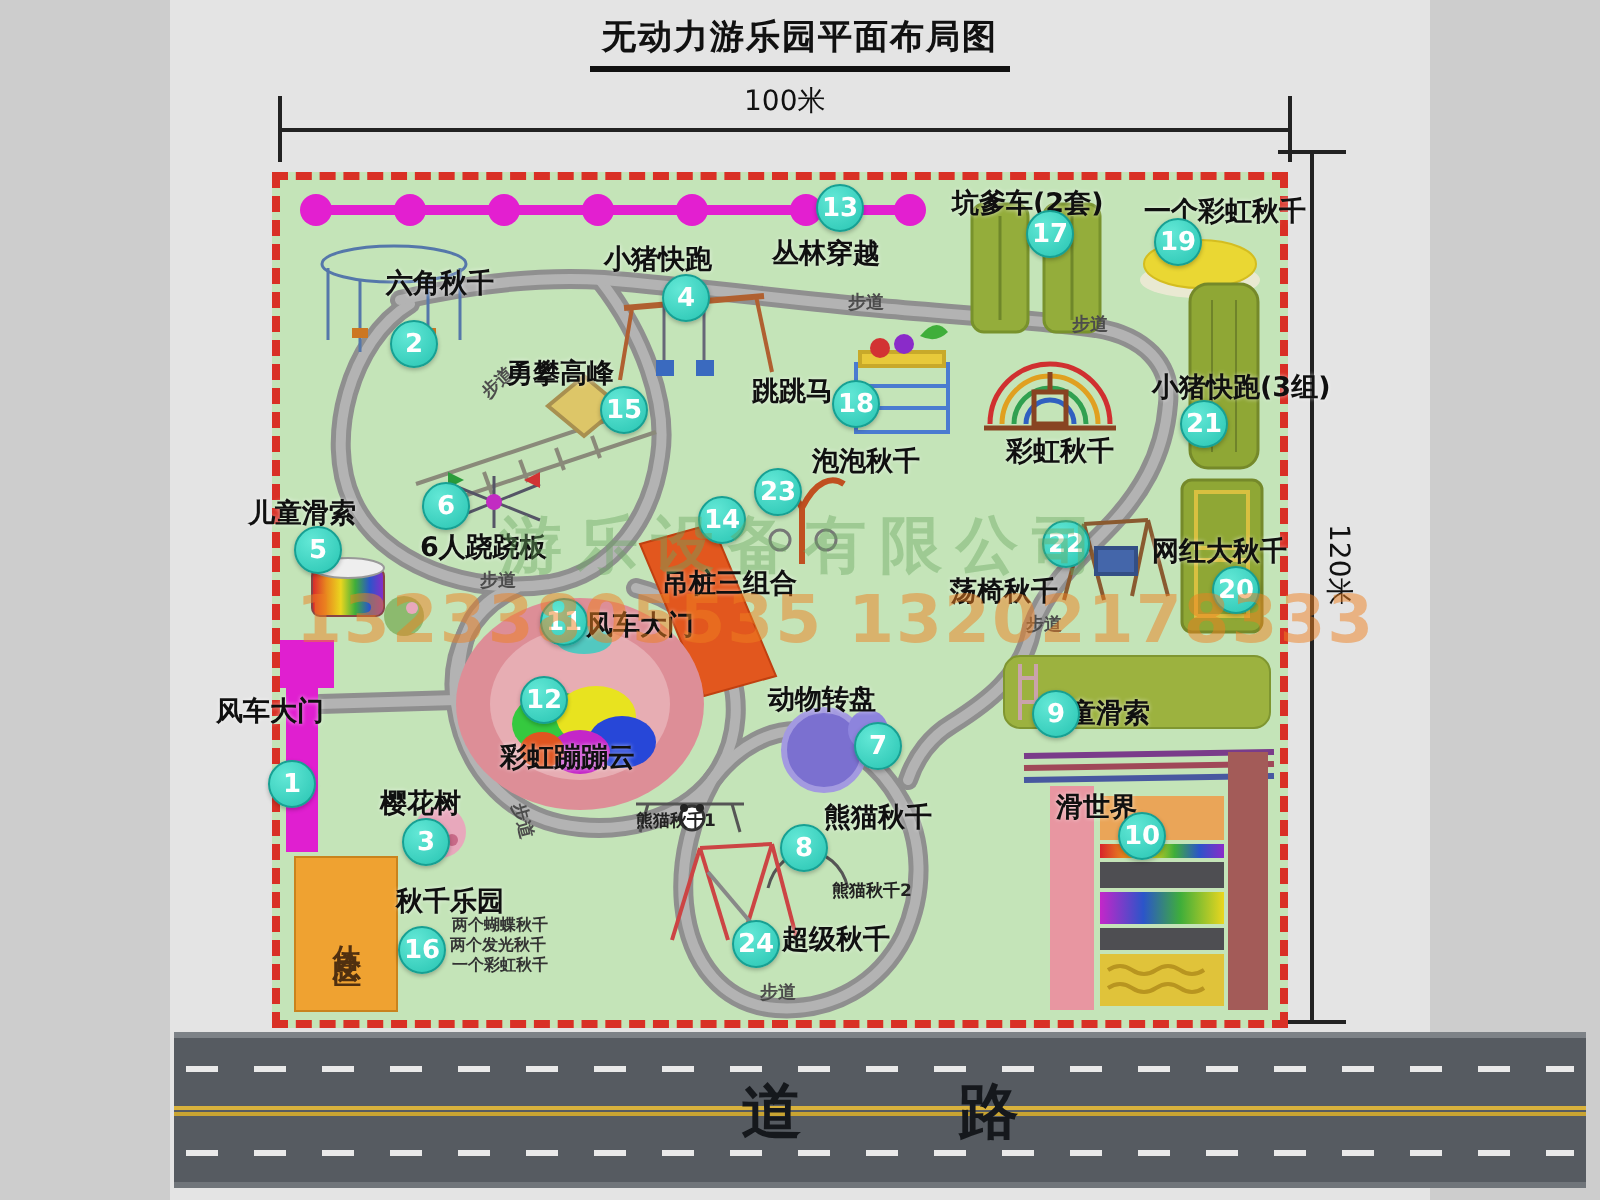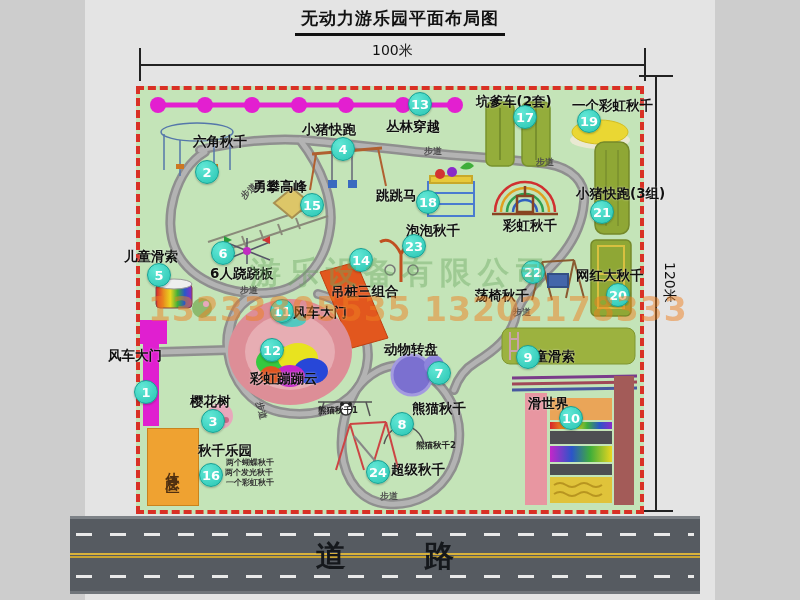--- a/index.html
+++ b/index.html
@@ -31,21 +31,21 @@
             white-space:nowrap;z-index:5;}
   .rest{position:absolute;left:7px;top:338px;width:50px;height:76px;background:#efa231;
         border:1px solid #c9831d;display:flex;align-items:center;justify-content:center;z-index:4;}
   .rest span{writing-mode:vertical-rl;font-size:14px;font-weight:bold;color:#503010;letter-spacing:4px;}
   
   .wm-company{position:absolute;left:250px;top:252px;font-size:31px;font-weight:bold;
               color:rgba(104,168,96,.42);letter-spacing:7px;z-index:8;white-space:nowrap;}
   .wm-phone{position:absolute;left:148px;top:290px;font-size:33px;font-weight:bold;
             color:rgba(238,128,32,.5);z-index:8;white-space:nowrap;letter-spacing:1px;}
   
-  .road{position:absolute;left:70px;top:516px;width:630px;height:78px;background:#565b61;
+  .road{position:absolute;left:87px;top:516px;width:706px;height:78px;background:#565b61;
         border-top:3px solid #7d8287;border-bottom:3px solid #70757a;box-sizing:border-box;}
   .dash{position:absolute;left:6px;right:6px;height:3px;
         background:repeating-linear-gradient(90deg,#e9e9e9 0 16px,rgba(0,0,0,0) 16px 34px);}
   .yline{position:absolute;left:0;right:0;top:34px;height:5px;
          border-top:2px solid #d9b23c;border-bottom:2px solid #c9a432;box-sizing:border-box;}
   .road-label{position:absolute;left:0;right:0;top:17px;text-align:center;font-size:30px;
               font-weight:bold;color:#15181c;letter-spacing:34px;padding-left:34px;z-index:2;}
 </style>
 </head>
 <body>
@@ -362,21 +362,21 @@
     <div class="badge" style="left:268px;top:2px;">13</div>
     <div class="badge" style="left:209px;top:158px;">14</div>
     <div class="badge" style="left:160px;top:103px;">15</div>
     <div class="badge" style="left:59px;top:373px;">16</div>
     <div class="badge" style="left:373px;top:15px;">17</div>
     <div class="badge" style="left:276px;top:100px;">18</div>
     <div class="badge" style="left:437px;top:19px;">19</div>
     <div class="badge" style="left:466px;top:193px;">20</div>
     <div class="badge" style="left:450px;top:110px;">21</div>
     <div class="badge" style="left:381px;top:170px;">22</div>
-    <div class="badge" style="left:262px;top:144px;">23</div>
+    <div class="badge" style="left:237px;top:144px;">23</div>
     <div class="badge" style="left:226px;top:370px;">24</div>
   </div>
 
   <div class="wm-company">游乐设备有限公司</div>
   <div class="wm-phone">13233805535 13202178333</div>
 
   <div class="road">
     <div class="dash" style="top:14px;"></div>
     <div class="yline"></div>
     <div class="dash" style="top:56px;"></div>

